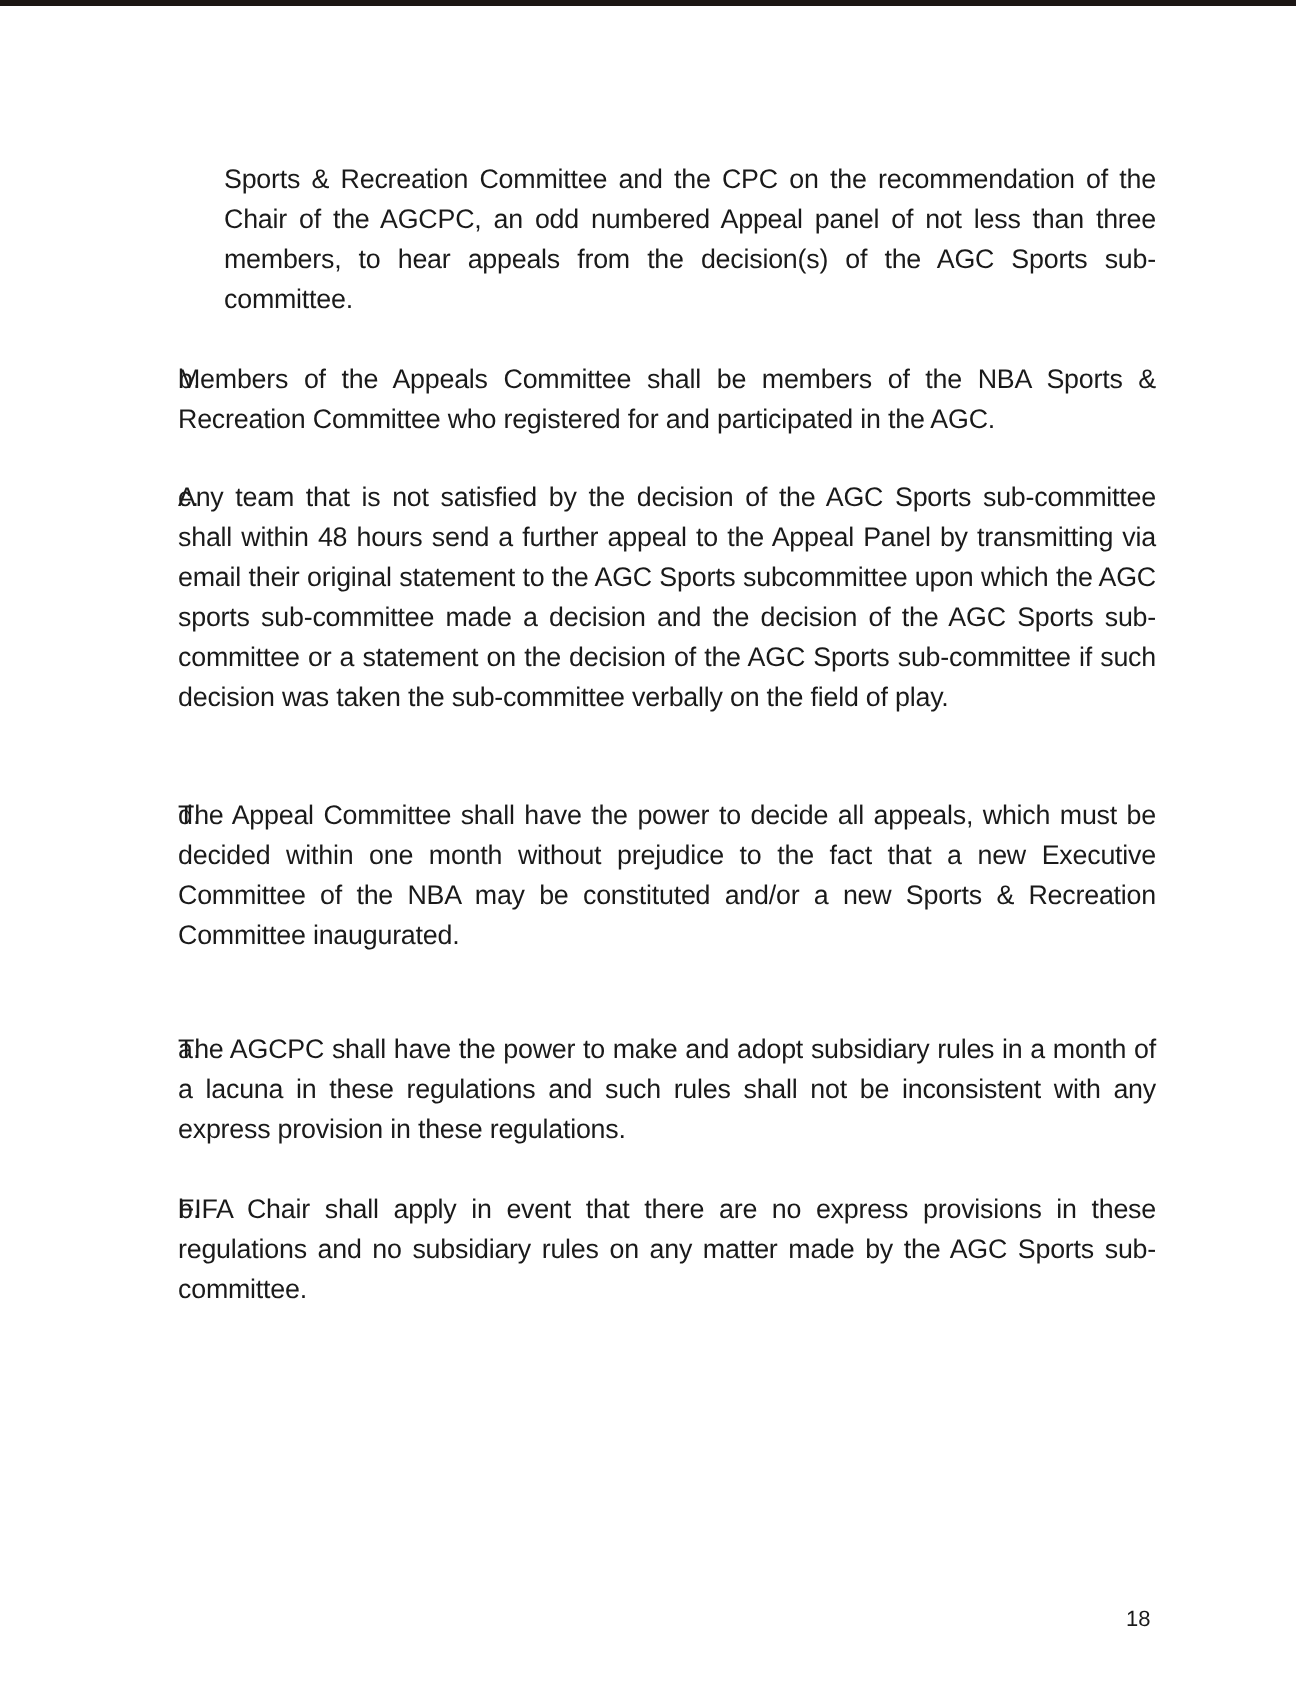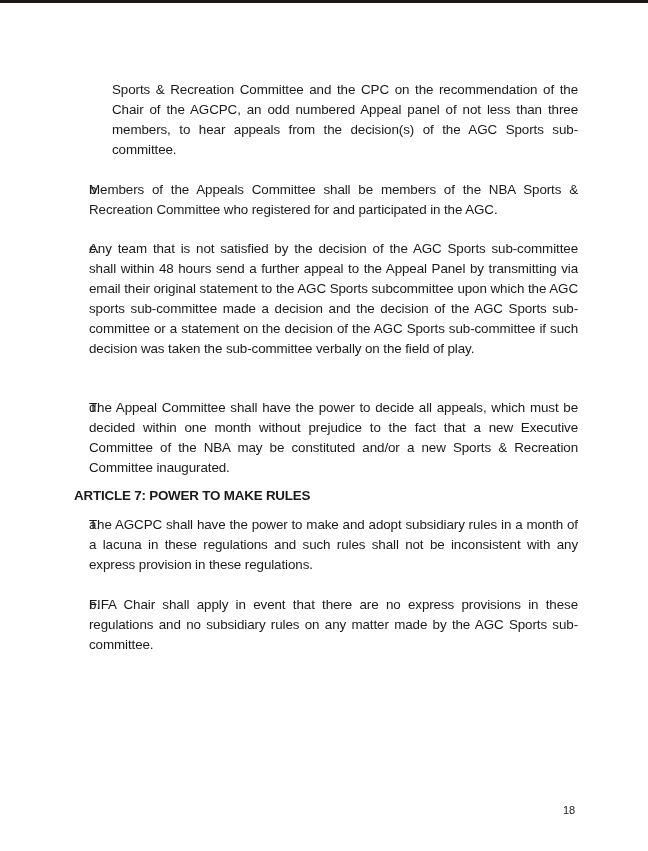--- a/index.html
+++ b/index.html
@@ -90,21 +90,20 @@
   <div class="item" style="top:239px;">
     <span class="marker">c.</span>
     <div class="text">Any team that is not satisfied by the decision of the AGC Sports sub-committee shall within 48 hours send a further appeal to the Appeal Panel by transmitting via email their original statement to the AGC Sports subcommittee upon which the AGC sports sub-committee made a decision and the decision of the AGC Sports sub-committee or a statement on the decision of the AGC Sports sub-committee if such decision was taken the sub-committee verbally on the field of play.</div>
   </div>
 
   <div class="item" style="top:398px;">
     <span class="marker">d.</span>
     <div class="text">The Appeal Committee shall have the power to decide all appeals, which must be decided within one month without prejudice to the fact that a new Executive Committee of the NBA may be constituted and/or a new Sports &amp; Recreation Committee inaugurated.</div>
   </div>
 
-  <div class="heading" style="top:486px;">ARTICLE 7: POWER TO MAKE RULES</div>
 
   <div class="item" style="top:515px;">
     <span class="marker">a.</span>
     <div class="text">The AGCPC shall have the power to make and adopt subsidiary rules in a month of a lacuna in these regulations and such rules shall not be inconsistent with any express provision in these regulations.</div>
   </div>
 
   <div class="item" style="top:595px;">
     <span class="marker">b.</span>
     <div class="text">FIFA Chair shall apply in event that there are no express provisions in these regulations and no subsidiary rules on any matter made by the AGC Sports sub-committee.</div>
   </div>

